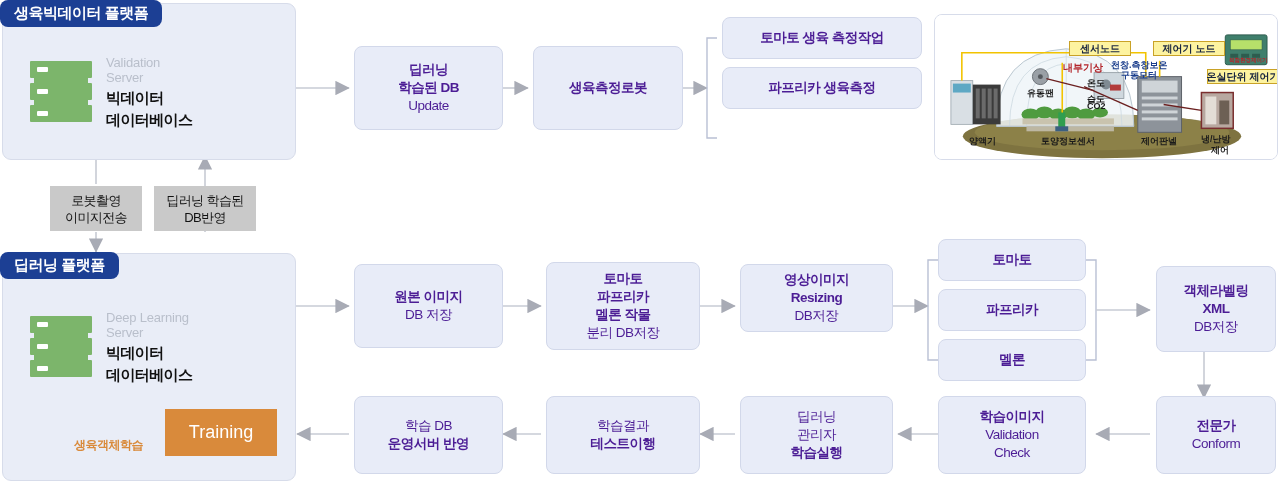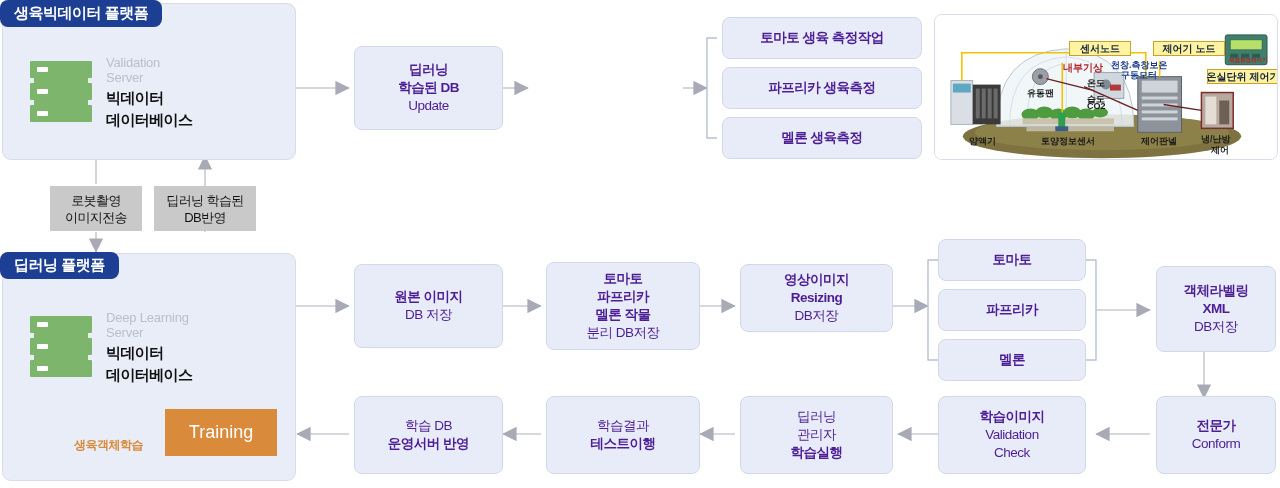--- a/index.html
+++ b/index.html
@@ -238,29 +238,29 @@
   </div>
   <div class="loop-label" style="left:74px; top:437px;">
     <span>생육객체학습</span>
   </div>
 
   <div class="pbox" style="left:354px; top:46px; width:149px; height:84px;">
     <span class="ln b">딥러닝</span>
     <span class="ln b">학습된 DB</span>
     <span class="ln">Update</span>
   </div>
+  <div class="pbox" style="left:533px; top:46px; width:150px; height:84px;">
+    <span class="ln b">생육측정로봇</span>
+  </div>
 
   <div class="pbox" style="left:722px; top:17px; width:200px; height:42px;">
     <span class="ln b">토마토 생육 측정작업</span>
   </div>
   <div class="pbox" style="left:722px; top:67px; width:200px; height:42px;">
     <span class="ln b">파프리카 생육측정</span>
-  </div>
-  <div class="pbox" style="left:722px; top:117px; width:200px; height:42px;">
-    <span class="ln b">멜론 생육측정</span>
   </div>
 
   <div class="photo-card" style="left:934px; top:14px; width:344px; height:146px;">
     <svg class="gh" viewBox="0 0 344 146" preserveAspectRatio="none">
       <rect x="0" y="0" width="344" height="146" fill="#ffffff"></rect>
 
       <ellipse cx="168" cy="122" rx="140" ry="22" fill="#7e7340"></ellipse>
       <ellipse cx="168" cy="118" rx="128" ry="18" fill="#8c8148"></ellipse>
 
       <path d="M62,112 Q62,38 132,34 Q200,38 200,112 Z" fill="#eef4f8" fill-opacity="0.85" stroke="#b9c7d0" stroke-width="1"></path>

